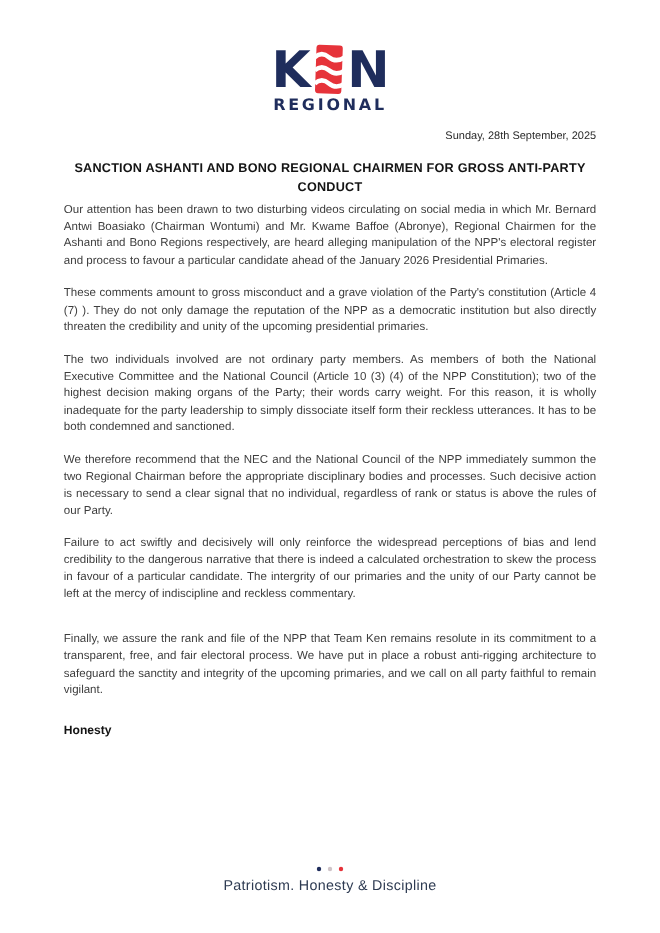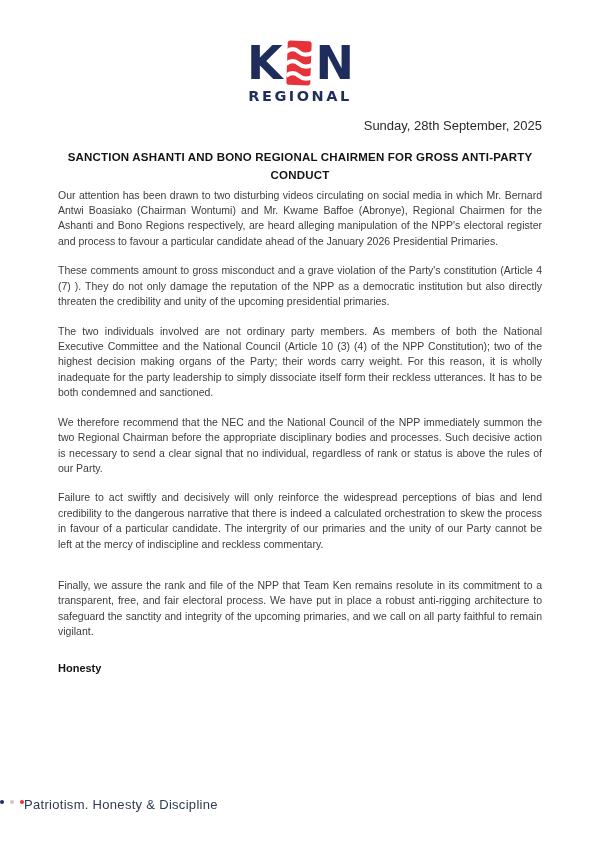--- a/index.html
+++ b/index.html
@@ -39,21 +39,21 @@
     font-weight:700;
     color:var(--navy);
     letter-spacing:2.5px;
     margin-top:2px;
     font-family:"DejaVu Sans","Liberation Sans",sans-serif;
   }
 
   
   .date-line{
     text-align:right;
-    font-size:13px;
+    font-size:10px;
     color:#2a2a2a;
     margin-top:10px;
   }
   .press-label{
     font-size:12px;
     font-weight:700;
     color:var(--heading-text);
     margin-top:24px;
     letter-spacing:0.2px;
   }
@@ -91,21 +91,21 @@
     color:var(--body-text);
     line-height:1.6;
   }
 
   
   .footer{
     position:absolute;
     left:0;right:0;
     bottom:36px;
     display:flex;
-    flex-direction:row;
+    flex-direction:column;
     align-items:center;
   }
   .footer-dots{display:flex;gap:6px;margin-bottom:5px;}
   .footer-dots span{width:4px;height:4px;border-radius:50%;display:block;}
   .dot-navy{background:var(--navy);}
   .dot-mid{background:var(--dot-mid);}
   .dot-red{background:var(--red);}
   .tagline{
     font-size:13px;
     color:var(--tagline);

